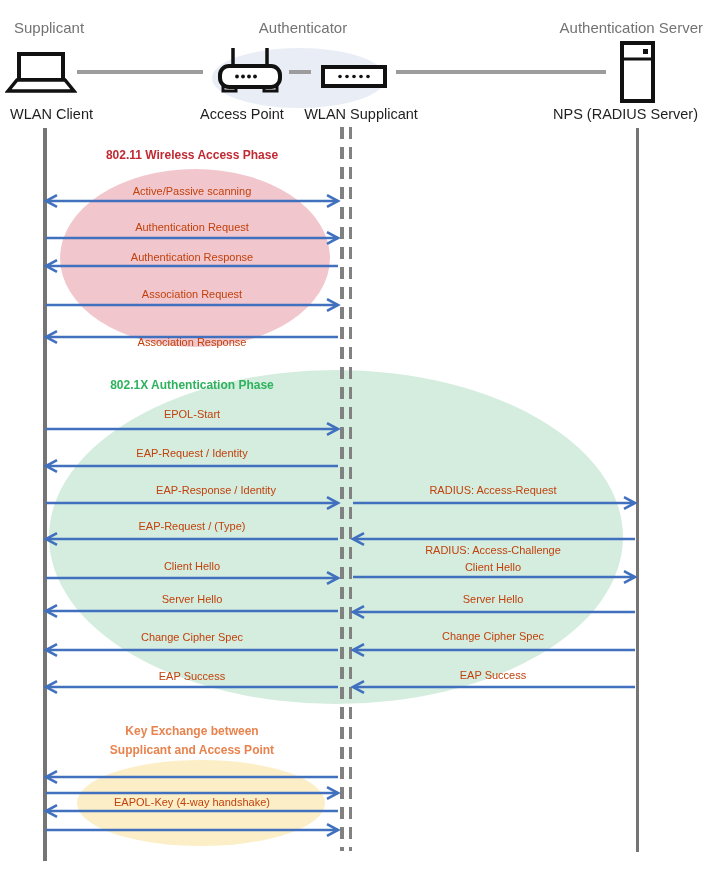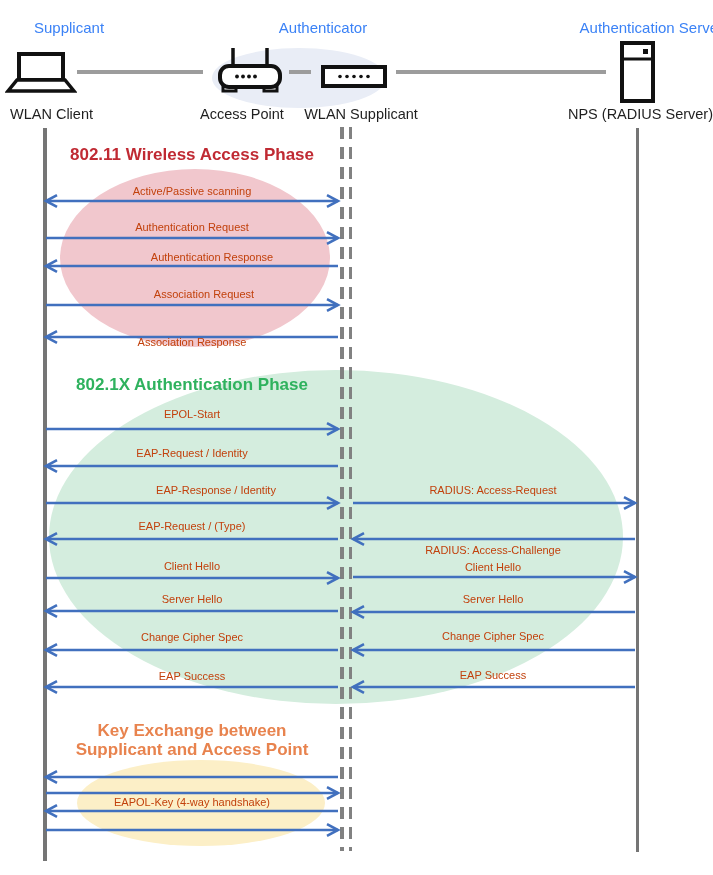--- a/index.html
+++ b/index.html
@@ -1,27 +1,27 @@
 <!DOCTYPE html>
 <html><head>
 <meta charset="utf-8">
 <style>
   html,body{margin:0;padding:0;background:#fff;}
   #canvas{
     position:relative;width:713px;height:875px;background:#fff;overflow:hidden;
     font-family:"Liberation Sans",sans-serif;color:#262626;
   }
   .abs{position:absolute;}
-  .role-label{font-size:15px;color:#3b82f6;white-space:nowrap;margin-left:20px;}
+  .role-label{font-size:15px;color:#737373;white-space:nowrap;}
   .node-label{font-size:14.5px;color:#1f1f1f;white-space:nowrap;}
   .ellipse{border-radius:50%;z-index:0;}
   .lifeline{z-index:1;}
   .connector{height:3.5px;z-index:1;}
   .icon{z-index:2;}
-  .phase-title{font-size:17px;font-weight:bold;text-align:center;line-height:18px;z-index:3;white-space:nowrap;}
+  .phase-title{font-size:12px;font-weight:bold;text-align:center;line-height:18px;z-index:3;white-space:nowrap;}
   .msg-label{
     position:absolute;font-size:11px;text-align:center;color:#c2410c;
     height:16px;line-height:16px;z-index:3;white-space:nowrap;
   }
   .msg-arrow{position:absolute;left:0;z-index:2;overflow:visible;}
   .dashed-line{
     width:3.5px;
     background-image:repeating-linear-gradient(to bottom,#818181 0px,#818181 12px,transparent 12px,transparent 20px);
     z-index:1;
   }
@@ -72,21 +72,21 @@
 
   <svg class="abs icon" style="left:617px;top:40px;" width="40" height="64" viewBox="0 0 40 64">
     <rect x="5" y="3" width="31" height="58" fill="#fff" stroke="#111" stroke-width="4"></rect>
     <line x1="5" y1="19" x2="36" y2="19" stroke="#111" stroke-width="3"></line>
     <rect x="26" y="9" width="5" height="5" fill="#111"></rect>
   </svg>
 
   <div class="abs node-label" style="left:10px;top:106px;">WLAN Client</div>
   <div class="abs node-label" style="left:192px;top:106px;width:100px;text-align:center;">Access Point</div>
   <div class="abs node-label" style="left:301px;top:106px;width:120px;text-align:center;">WLAN Supplicant</div>
-  <div class="abs node-label" style="left:553px;top:106px;width:160px;text-align:right;">NPS (RADIUS Server)</div>
+  <div class="abs node-label" style="left:553px;top:106px;width:160px;text-align:left;">NPS (RADIUS Server)</div>
 
   <div class="abs lifeline" style="left: 43px; top: 128px; width: 3.5px; height: 733px; background: rgb(117, 117, 117);"></div>
   <div class="abs dashed-line" style="left:340px;top:127px;height:724px;"></div>
   <div class="abs dashed-line" style="left:348.5px;top:127px;height:724px;"></div>
   <div class="abs lifeline" style="left: 636px; top: 128px; width: 3px; height: 724px; background: rgb(117, 117, 117);"></div>
 
   <div class="abs phase-title" style="left: 44px; top: 146px; width: 296px; color: rgb(192, 42, 51);">802.11 Wireless Access Phase</div>
   <div class="abs phase-title" style="left: 44px; top: 376px; width: 296px; color: rgb(47, 178, 94);">802.1X Authentication Phase</div>
   <div class="abs phase-title" style="left: 44px; top: 741px; width: 296px; color: rgb(232, 131, 78);">Supplicant and Access Point</div>
   <div class="abs phase-title" style="left: 44px; top: 722px; width: 296px; color: rgb(232, 131, 78);">Key Exchange between</div>
@@ -96,26 +96,26 @@
       <svg width="713" height="16" class="msg-arrow" style="top: 193px;">
         <line x1="46" x2="338" y1="8" y2="8" stroke="#4170BE" stroke-width="2.4"></line>
         <path d="M 327 2.2 L 338 8 L 327 13.8" fill="none" stroke="#4170BE" stroke-width="2.6"></path>
         <path d="M 57 2.2 L 46 8 L 57 13.8" fill="none" stroke="#4170BE" stroke-width="2.6"></path>
       </svg>
       <div class="msg-label" style="left: 44px; width: 296px; top: 219px;">Authentication Request</div>
       <svg width="713" height="16" class="msg-arrow" style="top: 230px;">
         <line x1="46" x2="338" y1="8" y2="8" stroke="#4170BE" stroke-width="2.4"></line>
         <path d="M 327 2.2 L 338 8 L 327 13.8" fill="none" stroke="#4170BE" stroke-width="2.6"></path>
       </svg>
-      <div class="msg-label" style="left: 44px; width: 296px; top: 249px; padding-left: 20px;">Authentication Response</div>
+      <div class="msg-label" style="left: 44px; width: 296px; top: 249px;">Authentication Response</div>
       <svg width="713" height="16" class="msg-arrow" style="top: 258px;">
         <line x1="46" x2="338" y1="8" y2="8" stroke="#4170BE" stroke-width="2.4"></line>
         <path d="M 57 2.2 L 46 8 L 57 13.8" fill="none" stroke="#4170BE" stroke-width="2.6"></path>
       </svg>
-      <div class="msg-label" style="left: 44px; width: 296px; top: 286px; margin-left: 12px;">Association Request</div>
+      <div class="msg-label" style="left: 44px; width: 296px; top: 286px;">Association Request</div>
       <svg width="713" height="16" class="msg-arrow" style="top: 297px;">
         <line x1="46" x2="338" y1="8" y2="8" stroke="#4170BE" stroke-width="2.4"></line>
         <path d="M 327 2.2 L 338 8 L 327 13.8" fill="none" stroke="#4170BE" stroke-width="2.6"></path>
       </svg>
       <div class="msg-label" style="left: 44px; width: 296px; top: 334px;">Association Response</div>
       <svg width="713" height="16" class="msg-arrow" style="top: 329px;">
         <line x1="46" x2="338" y1="8" y2="8" stroke="#4170BE" stroke-width="2.4"></line>
         <path d="M 57 2.2 L 46 8 L 57 13.8" fill="none" stroke="#4170BE" stroke-width="2.6"></path>
       </svg>
       <div class="msg-label" style="left: 44px; width: 296px; top: 406px;">EPOL-Start</div>

